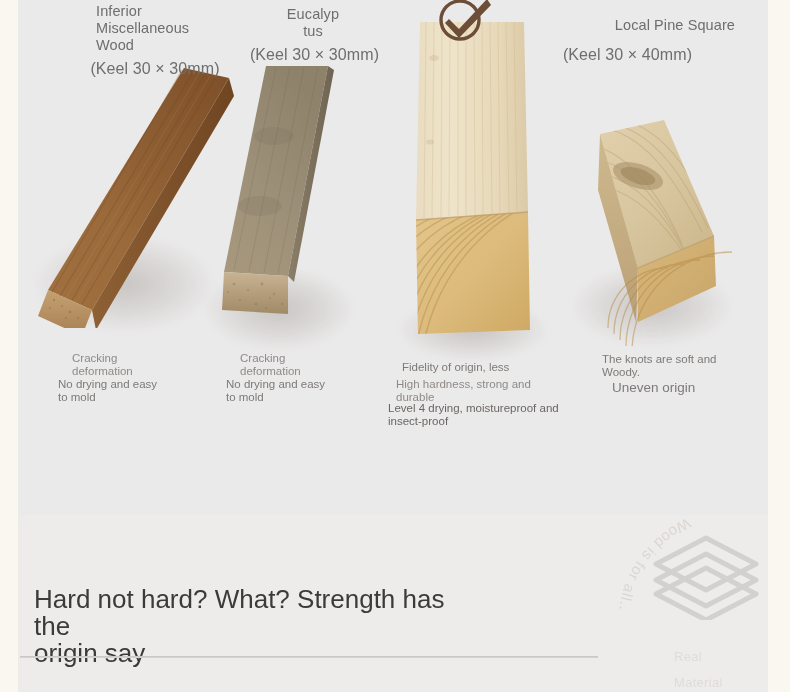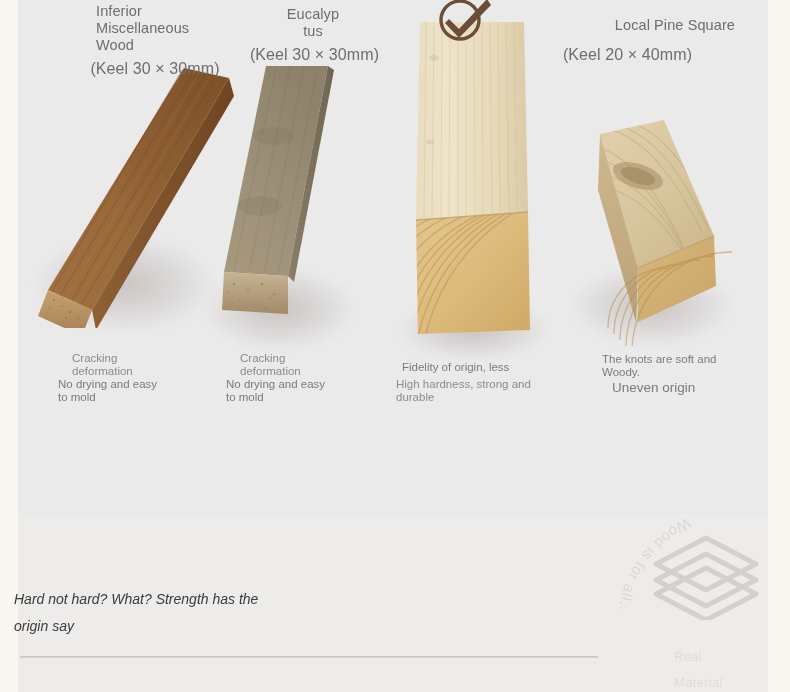--- a/index.html
+++ b/index.html
@@ -65,25 +65,24 @@
 
   
   .caption{position:absolute;font-size:11.5px;line-height:13px;}
   .cap-a{color:#8f8a86;}
   .cap-b{color:#7e7a77;}
   .cap-c{color:#6a6663;}
   .cap-lg{font-size:13.5px;line-height:16px;color:#7e7a78;}
 
   
   #headline{
-    position:absolute;left:14px;top:586px;
+    position:absolute;left:34px;top:586px;
     width:430px;
-    font-size:14px;line-height:27px;
+    font-size:26px;line-height:27px;
     color:#3b3b3b;
-    font-style:italic;
   }
   #divider{
     position:absolute;left:20px;top:656px;width:578px;height:2px;
     background:linear-gradient(to bottom,#c6c4c2,#d8d6d4);
   }
 
   
   #wm-curve{
     position:absolute;left:598px;top:508px;width:110px;height:150px;
     opacity:.55;
@@ -319,21 +318,21 @@
   <div class="col-header" id="hdr2">
     <span class="name">
       <span>Eucalyp</span><br>
       <span>tus</span>
     </span>
     <span class="keel">(Keel 30 × 30mm)</span>
   </div>
 
   <div class="col-header" id="hdr3">
     <span class="name">Local Pine Square</span>
-    <span class="keel">(Keel 20 × 40mm)</span>
+    <span class="keel">(Keel 30 × 40mm)</span>
   </div>
 
   <svg id="check-badge" viewBox="0 0 60 48">
     <circle cx="26" cy="22" r="19" fill="none" stroke="#6b4d38" stroke-width="3.4"></circle>
     <path d="M15,21 L25,31 L53,1 L57,7 L25,40 L11,25 Z" fill="#6b4d38"></path>
   </svg>
 
   <div class="caption cap-a" style="left:72px;top:352px;width:130px;">
     <span>Cracking</span><br>
     <span>deformation</span>
@@ -351,20 +350,24 @@
     <span>No drying and easy</span><br>
     <span>to mold</span>
   </div>
 
   <div class="caption cap-a" style="left:396px;top:378px;width:200px;">
     <span>High hardness, strong and</span><br>
     <span>durable</span>
   </div>
   <div class="caption cap-b" style="left:402px;top:361px;width:190px;">
     <span>Fidelity of origin, less</span>
+  </div>
+  <div class="caption cap-c" style="left:388px;top:402px;width:200px;">
+    <span>Level 4 drying, moistureproof and</span><br>
+    <span>insect-proof</span>
   </div>
 
   <div class="caption cap-b" style="left:602px;top:353px;width:160px;">
     <span>The knots are soft and</span><br>
     <span>Woody.</span>
   </div>
   <div class="caption cap-lg" style="left:612px;top:380px;width:160px;">
     <span>Uneven origin</span>
   </div>
 

